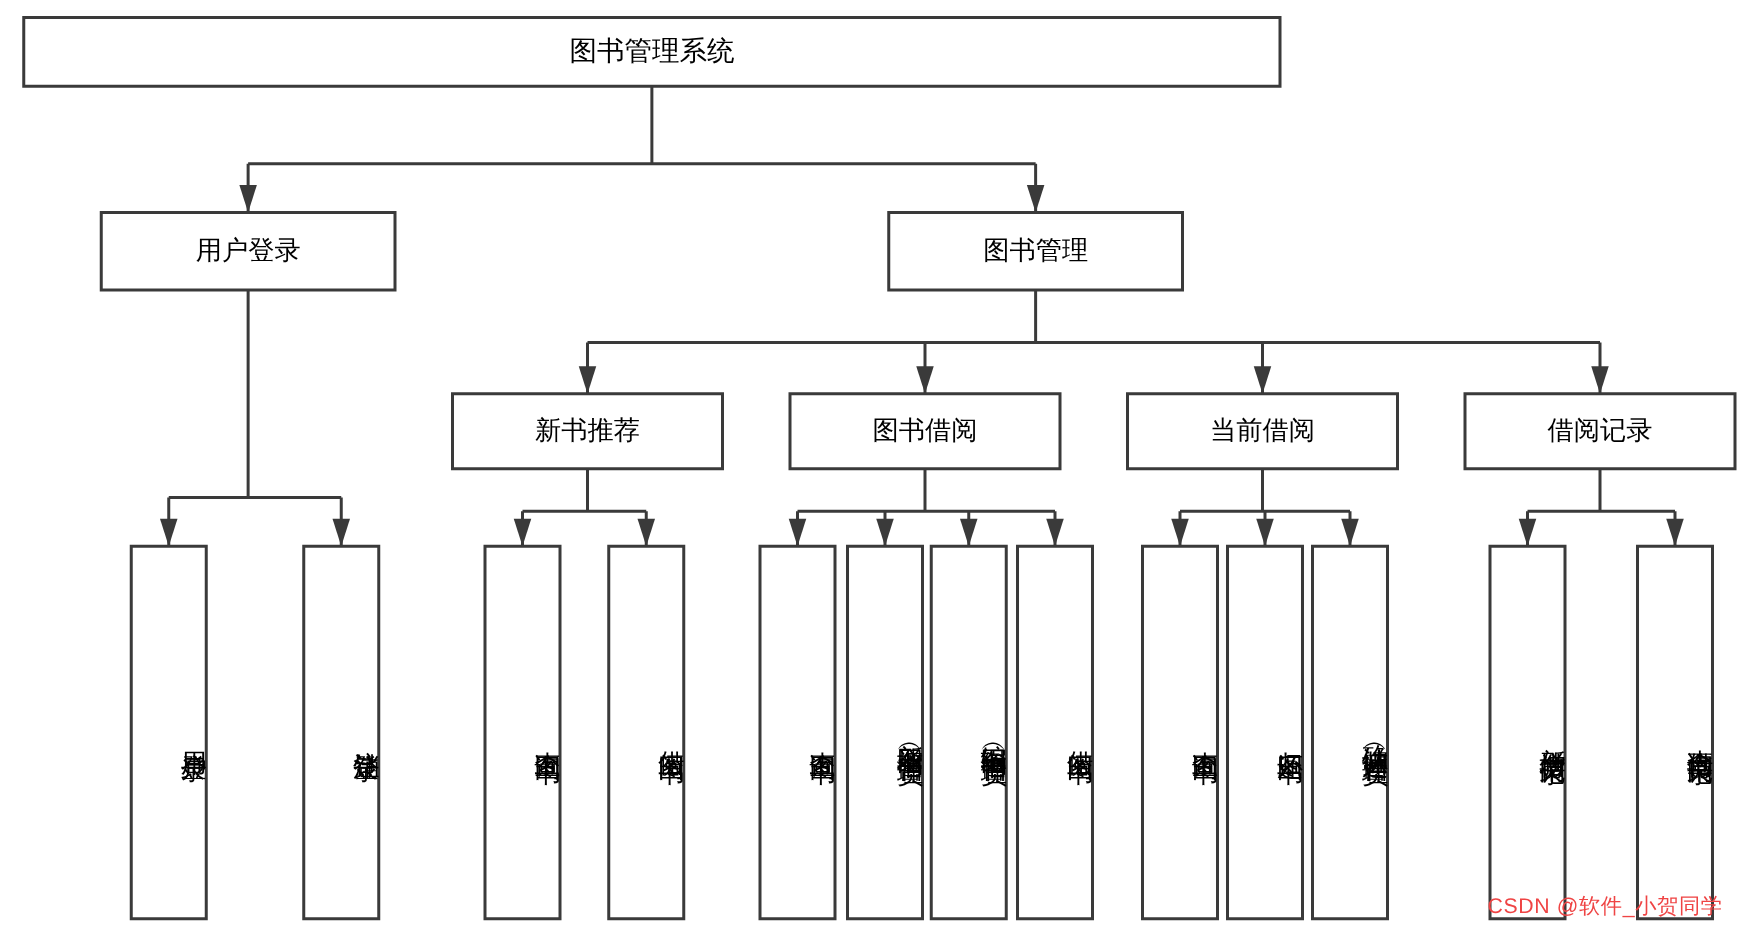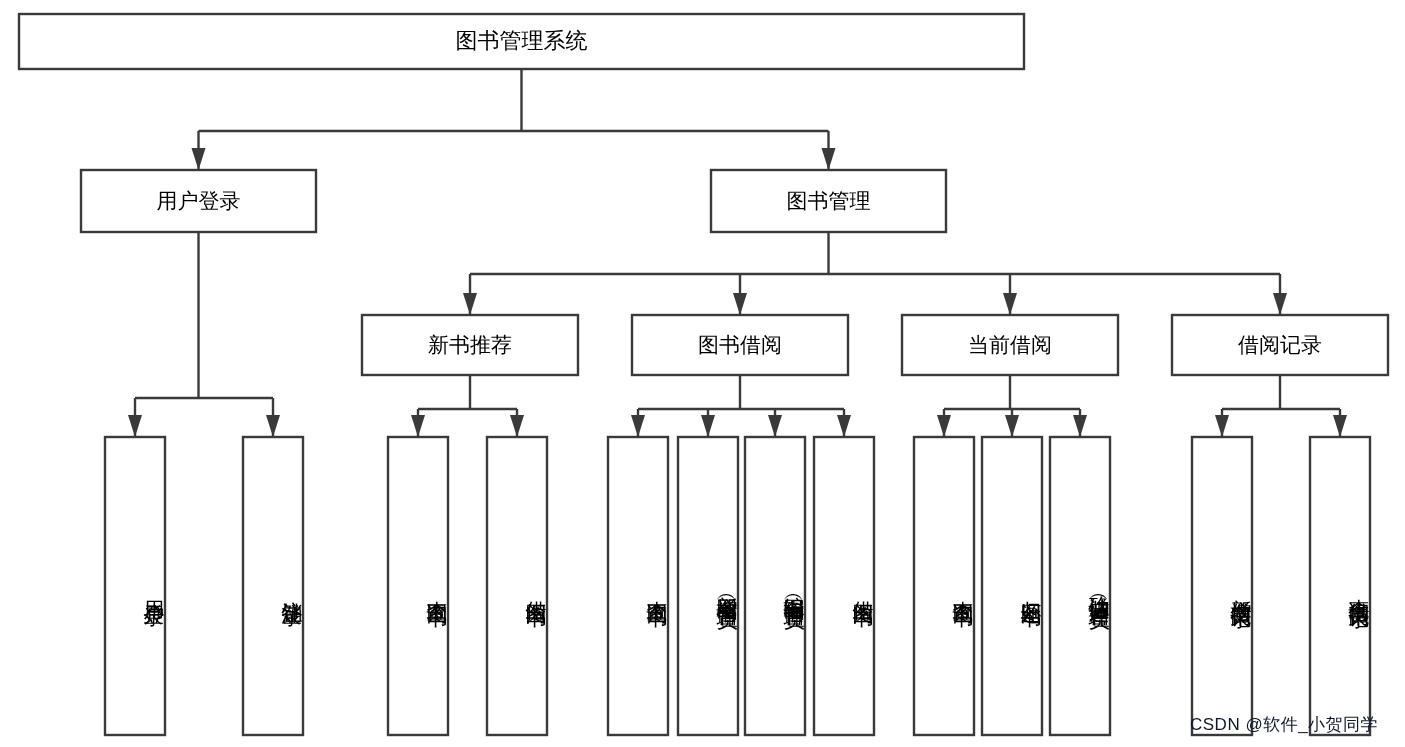--- a/index.html
+++ b/index.html
@@ -33,21 +33,21 @@
     display:flex;
     align-items:flex-start;
     justify-content:center;
     pointer-events:none;
   }
   .watermark{
     position:absolute;
     left:1190px;top:713px;
     font-family:"Liberation Sans","DejaVu Sans",sans-serif;
     font-size:17px;
-    color:#0f172a;
+    color:#ef4444;
     white-space:nowrap;
     letter-spacing:0.5px;
   }
 </style>
 </head>
 <body>
 
 <div id="stage">
 
   <svg id="diagram" viewBox="0 0 1405 747">

